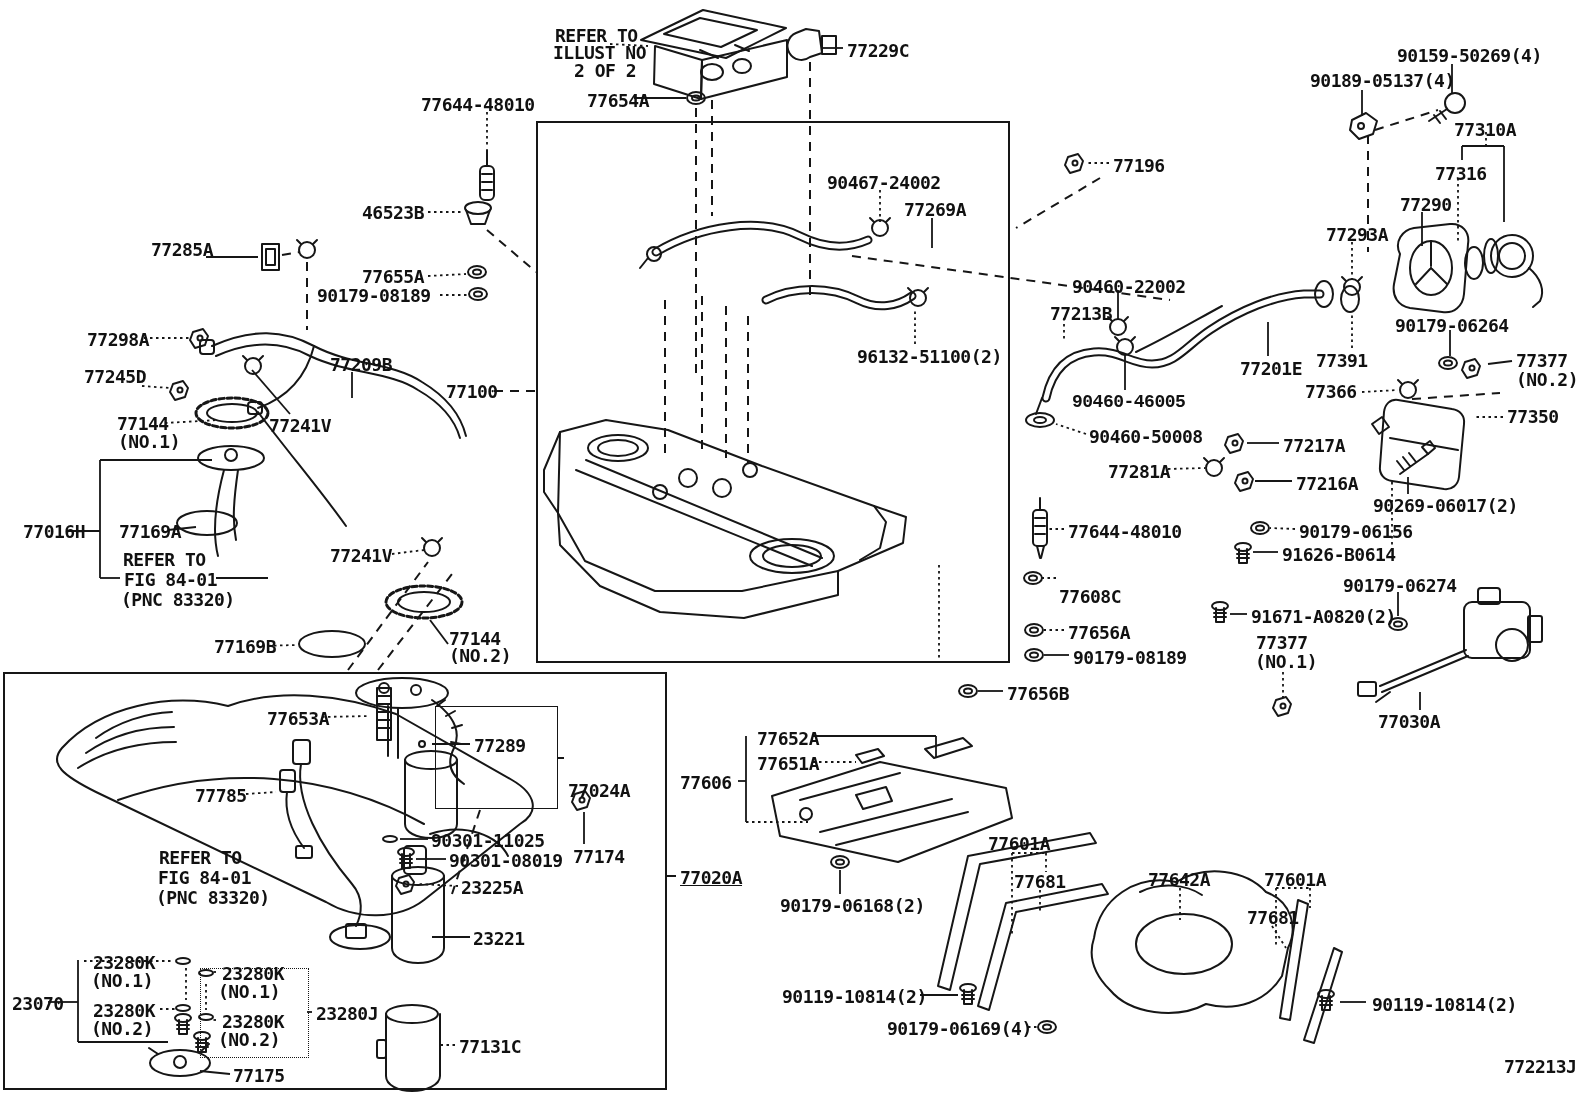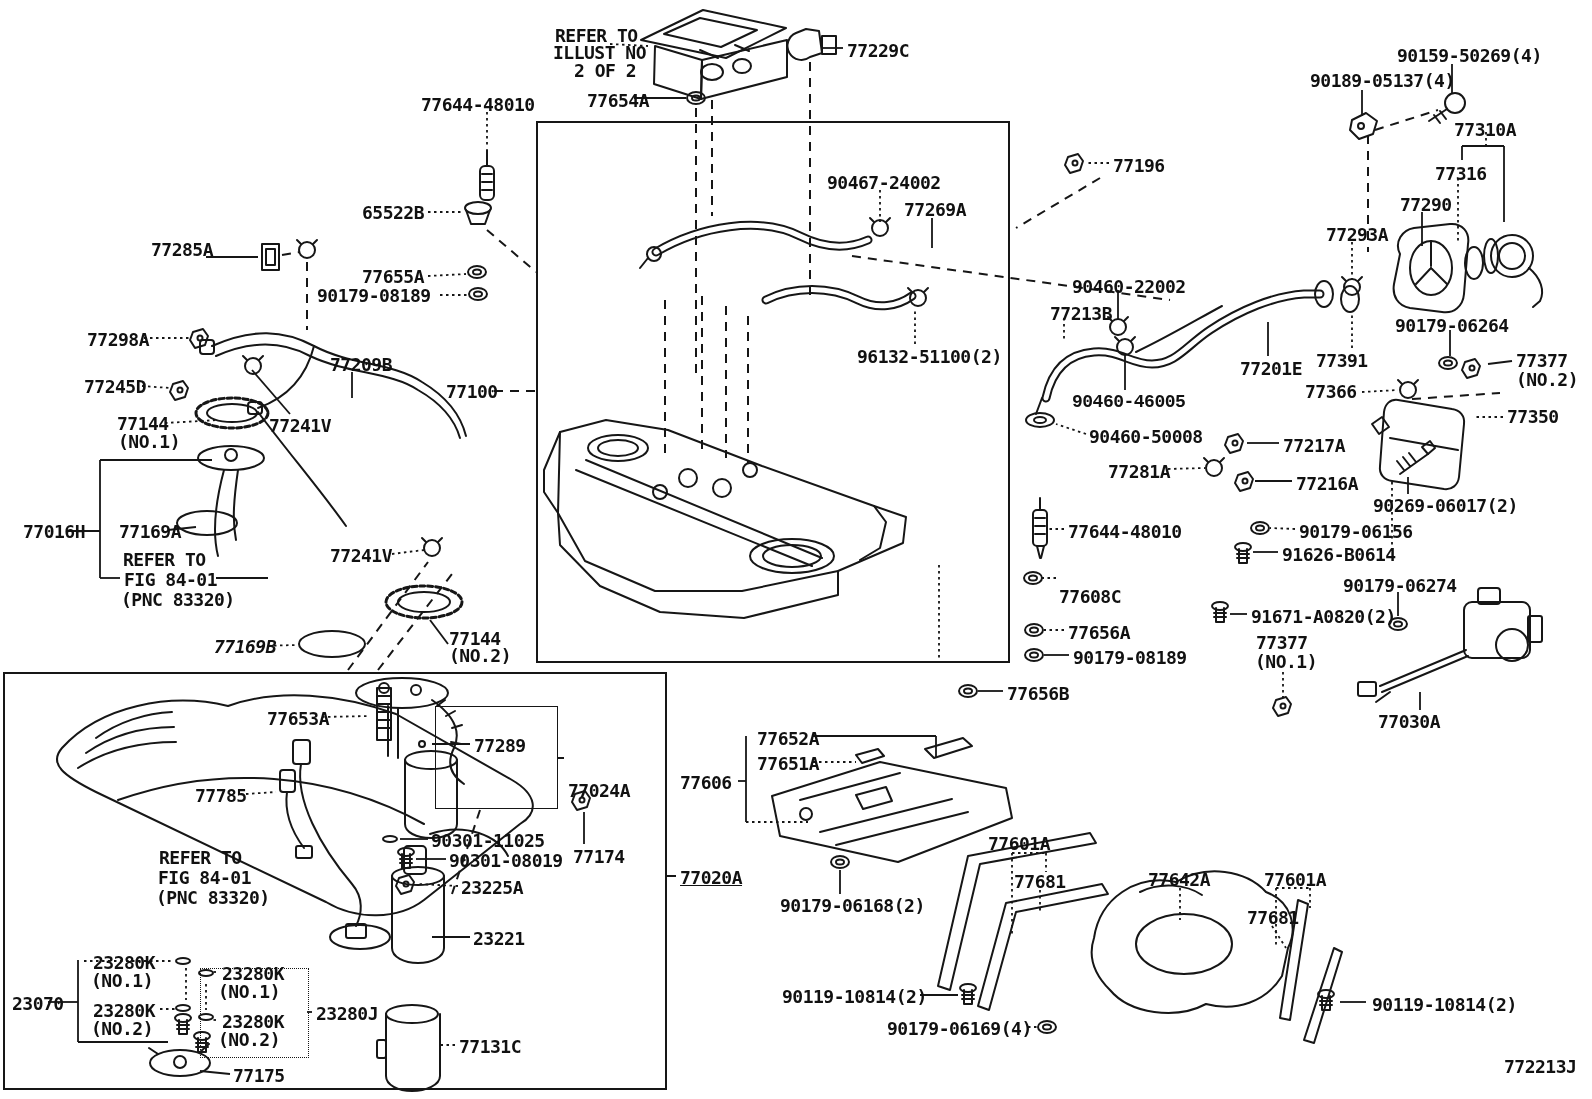--- a/index.html
+++ b/index.html
@@ -419,38 +419,38 @@
   </svg>
 
   <div id="boxes">
       <div class="box" style="left: 536px; top: 121px; width: 470px; height: 538px;"></div>
       <div class="box" style="left: 3px; top: 672px; width: 660px; height: 414px;"></div>
       <div class="box thin" style="left: 435px; top: 706px; width: 121px; height: 101px;"></div>
       <div class="box dotted" style="left: 200px; top: 968px; width: 107px; height: 88px;"></div>
     </div>
   <div id="labels">
       <div class="lbl" style="left: 421px; top: 95px;">77644-48010</div>
-      <div class="lbl" style="left: 362px; top: 203px;">65522B</div>
+      <div class="lbl" style="left: 362px; top: 203px;">46523B</div>
       <div class="lbl" style="left: 151px; top: 240px; text-align: right;">77285A</div>
       <div class="lbl" style="left: 362px; top: 267px;">77655A</div>
       <div class="lbl" style="left: 317px; top: 286px;">90179-08189</div>
       <div class="lbl" style="left: 87px; top: 330px;">77298A</div>
-      <div class="lbl" style="left: 84px; top: 377px; text-align: right;">77245D</div>
+      <div class="lbl" style="left: 84px; top: 367px; text-align: right;">77245D</div>
       <div class="lbl" style="left: 330px; top: 355px;">77209B</div>
       <div class="lbl" style="left: 446px; top: 382px;">77100</div>
       <div class="lbl" style="left: 117px; top: 414px;">77144</div>
       <div class="lbl" style="left: 118px; top: 432px;">(NO.1)</div>
       <div class="lbl" style="left: 269px; top: 416px;">77241V</div>
       <div class="lbl" style="left: 23px; top: 522px;">77016H</div>
       <div class="lbl" style="left: 119px; top: 522px;">77169A</div>
       <div class="lbl" style="left: 123px; top: 550px;">REFER TO</div>
       <div class="lbl" style="left: 124px; top: 570px;">FIG 84-01</div>
       <div class="lbl" style="left: 121px; top: 590px;">(PNC 83320)</div>
       <div class="lbl" style="left: 330px; top: 546px;">77241V</div>
-      <div class="lbl" style="left: 214px; top: 637px; font-style: italic;">77169B</div>
+      <div class="lbl" style="left: 214px; top: 637px;">77169B</div>
       <div class="lbl" style="left: 449px; top: 629px;">77144</div>
       <div class="lbl" style="left: 449px; top: 646px;">(NO.2)</div>
       <div class="lbl" style="left: 555px; top: 26px;">REFER TO</div>
       <div class="lbl" style="left: 553px; top: 43px;">ILLUST NO</div>
       <div class="lbl" style="left: 574px; top: 61px;">2 OF 2</div>
       <div class="lbl" style="left: 587px; top: 91px;">77654A</div>
       <div class="lbl" style="left: 847px; top: 41px;">77229C</div>
       <div class="lbl" style="left: 827px; top: 173px;">90467-24002</div>
       <div class="lbl" style="left: 904px; top: 200px;">77269A</div>
       <div class="lbl" style="left: 857px; top: 347px;">96132-51100(2)</div>

